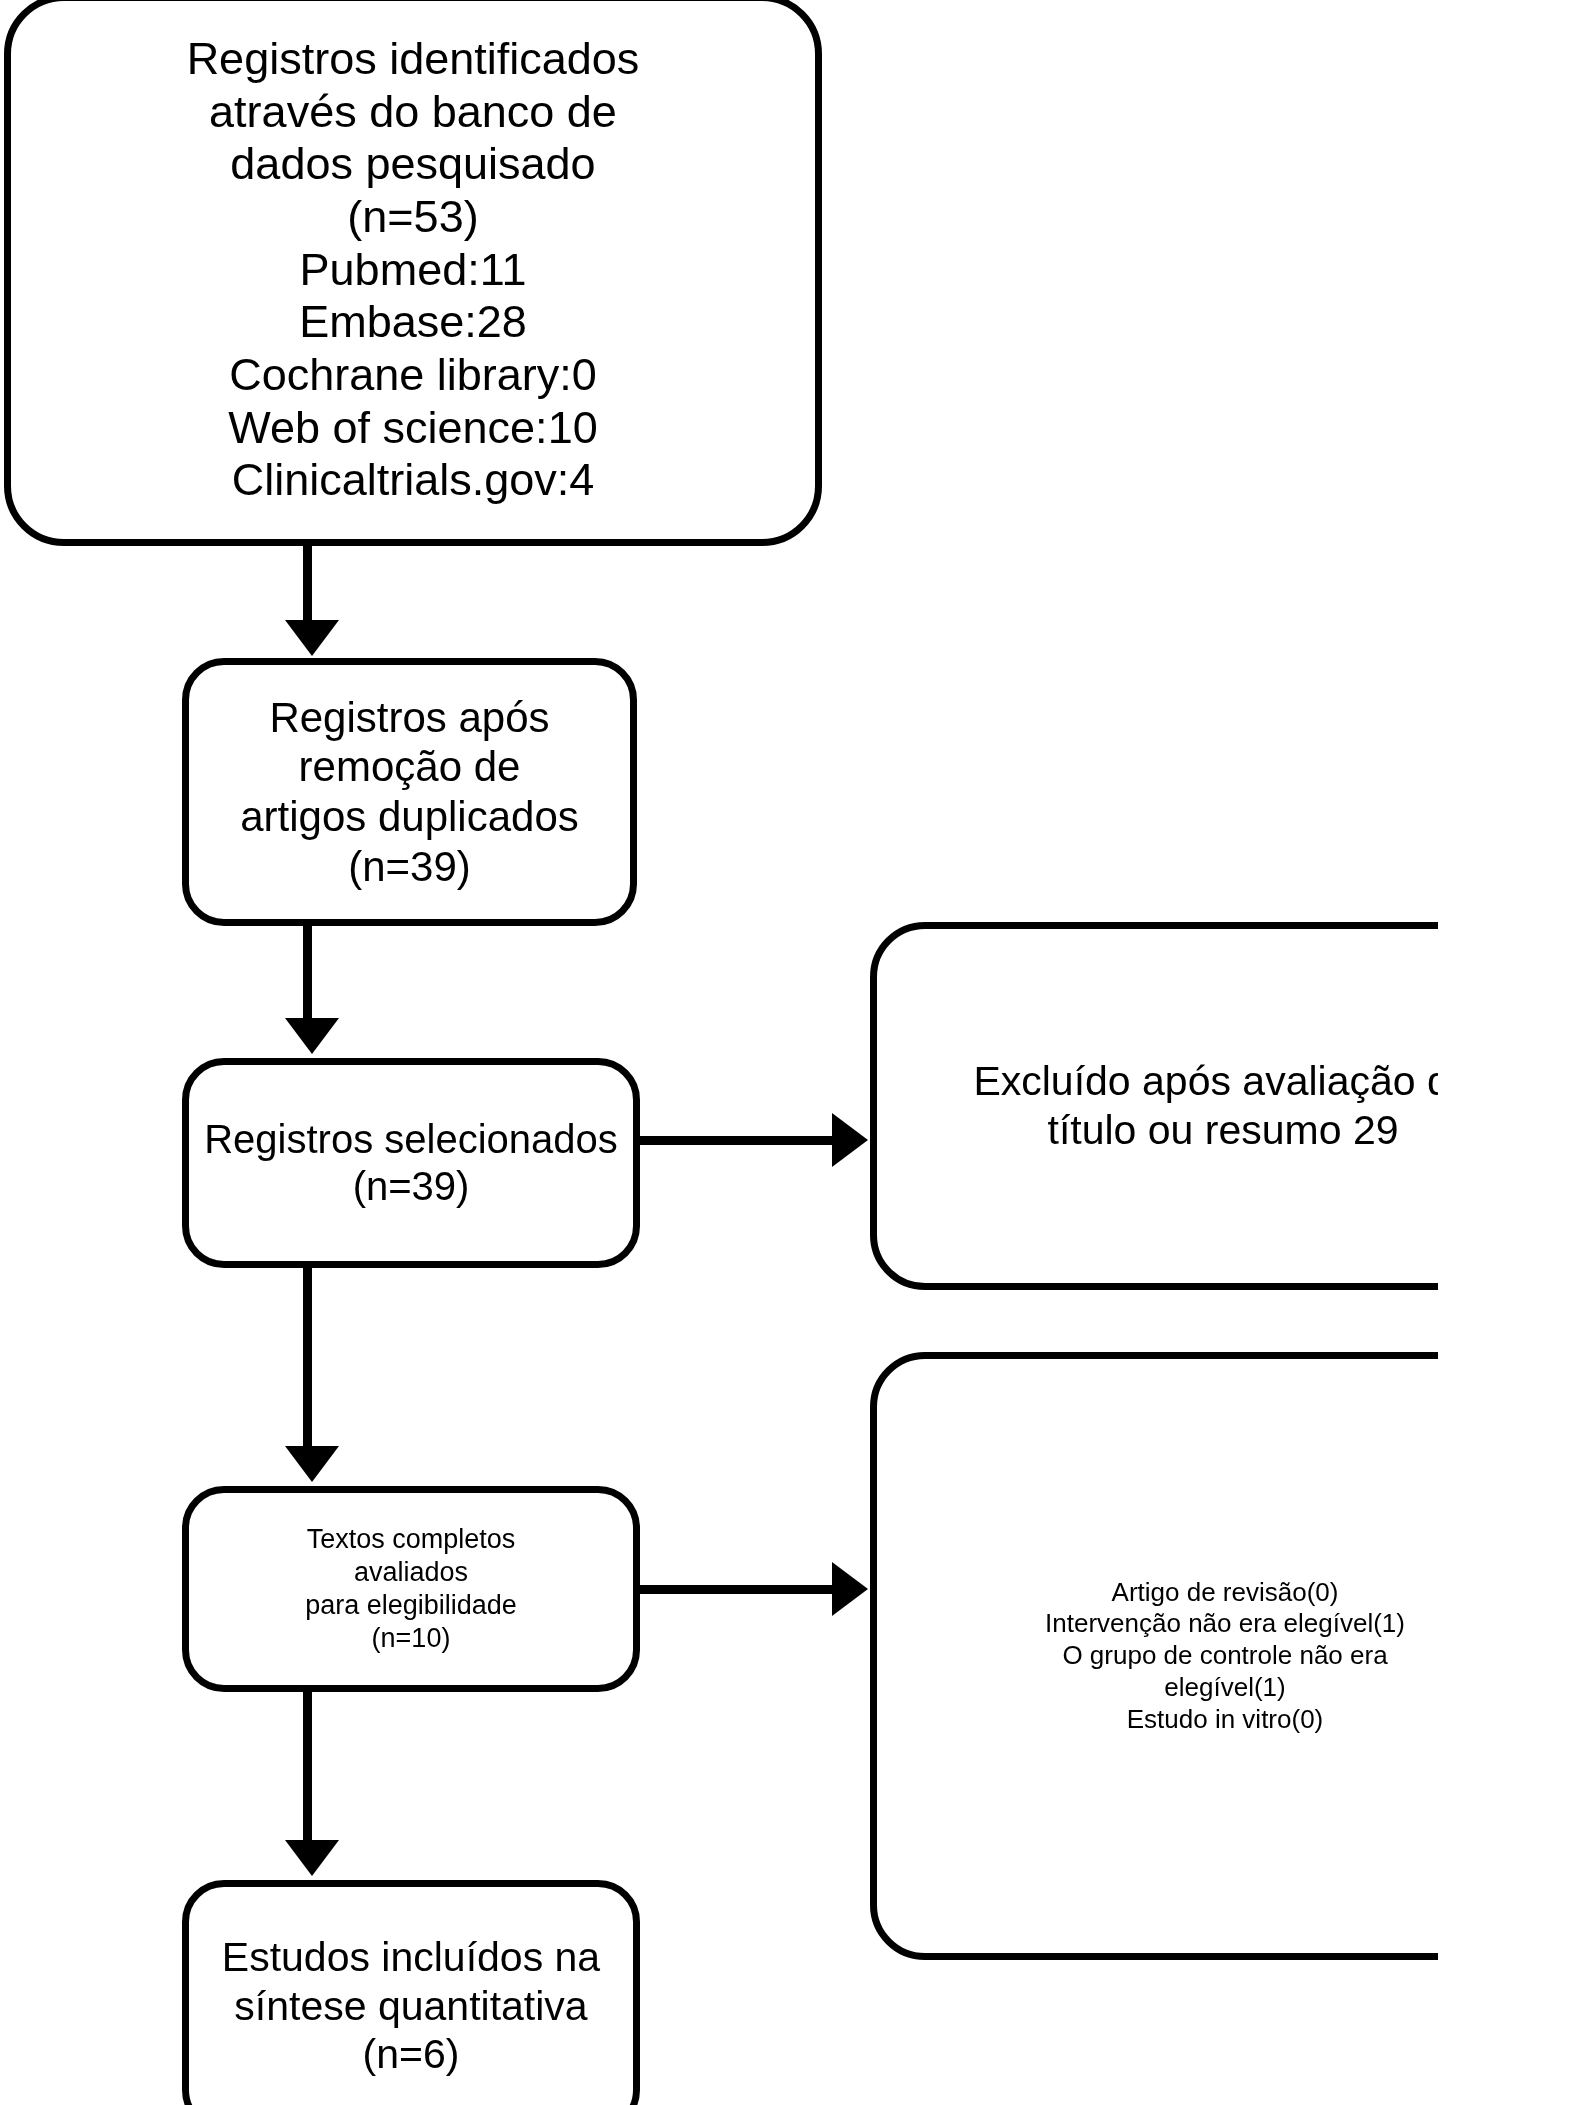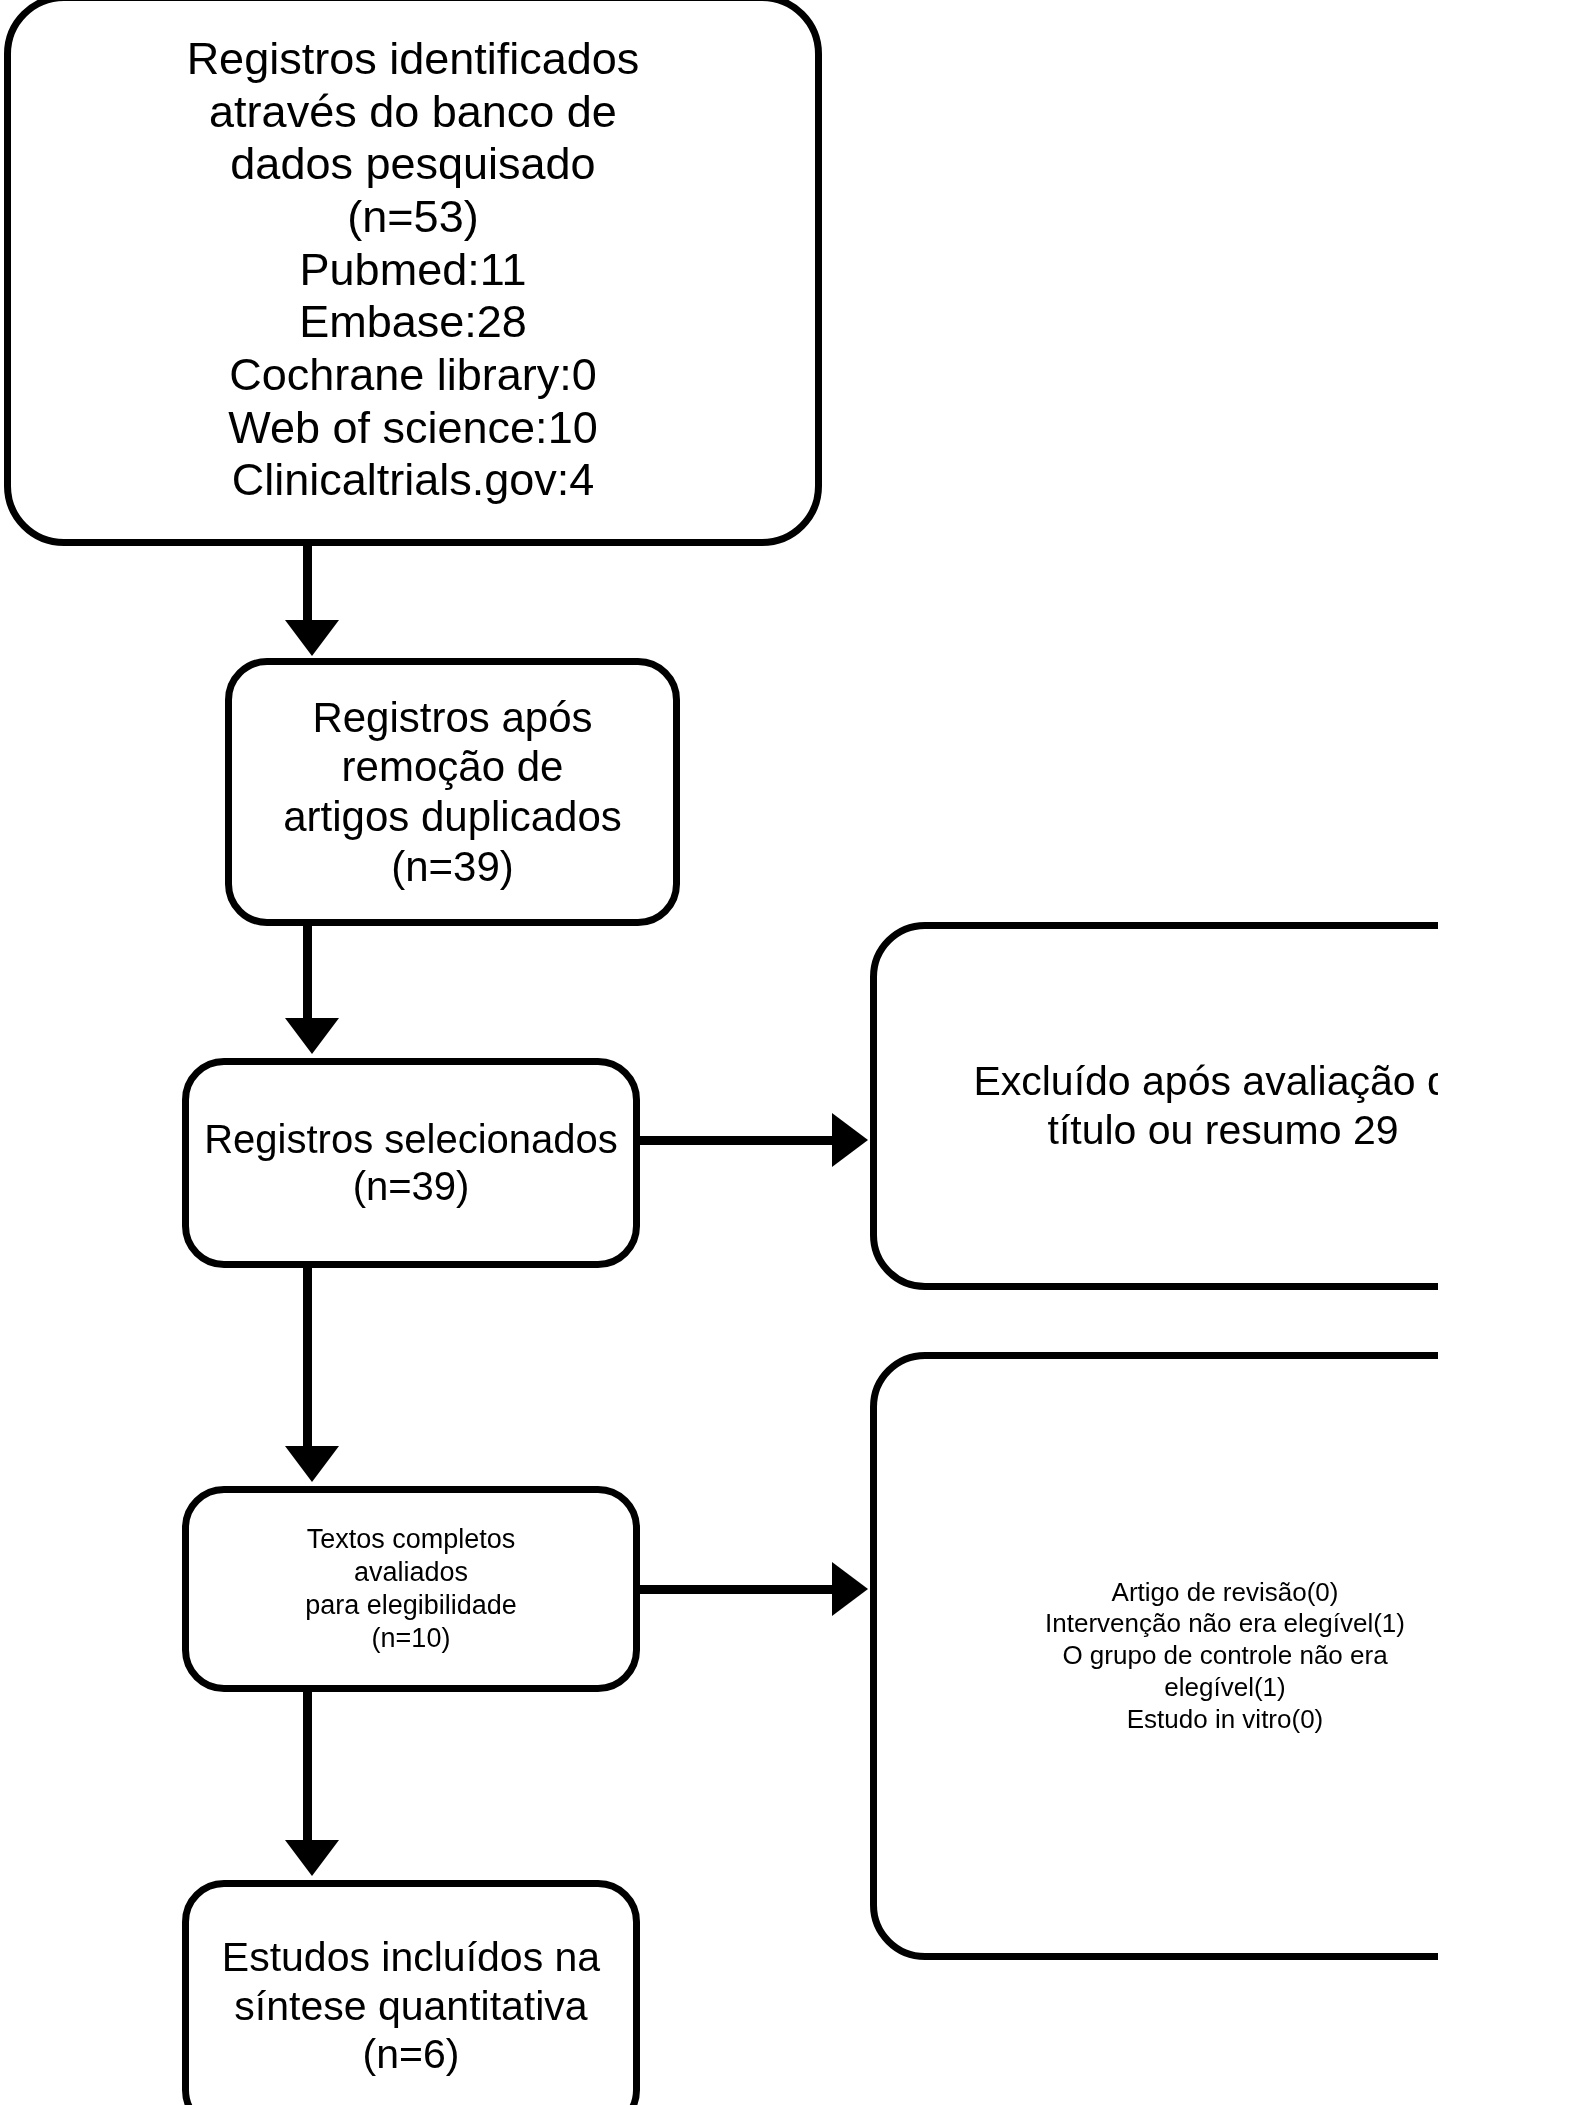--- a/index.html
+++ b/index.html
@@ -39,21 +39,20 @@
     left: 4px;  top: -6px;  width: 818px; height: 552px;
     border-radius: 60px;
     font-size: 45px;
     line-height: 1.17;
   }
   #node-dedup {
     left: 182px; top: 658px; width: 455px; height: 268px;
     border-radius: 42px;
     font-size: 42px;
     line-height: 1.18;
-    margin-left: 43px;
   }
   #node-screened {
     left: 182px; top: 1058px; width: 458px; height: 210px;
     border-radius: 42px;
     font-size: 40px;
     line-height: 1.18;
   }
   #node-fulltext {
     left: 182px; top: 1486px; width: 458px; height: 206px;
     border-radius: 42px;

